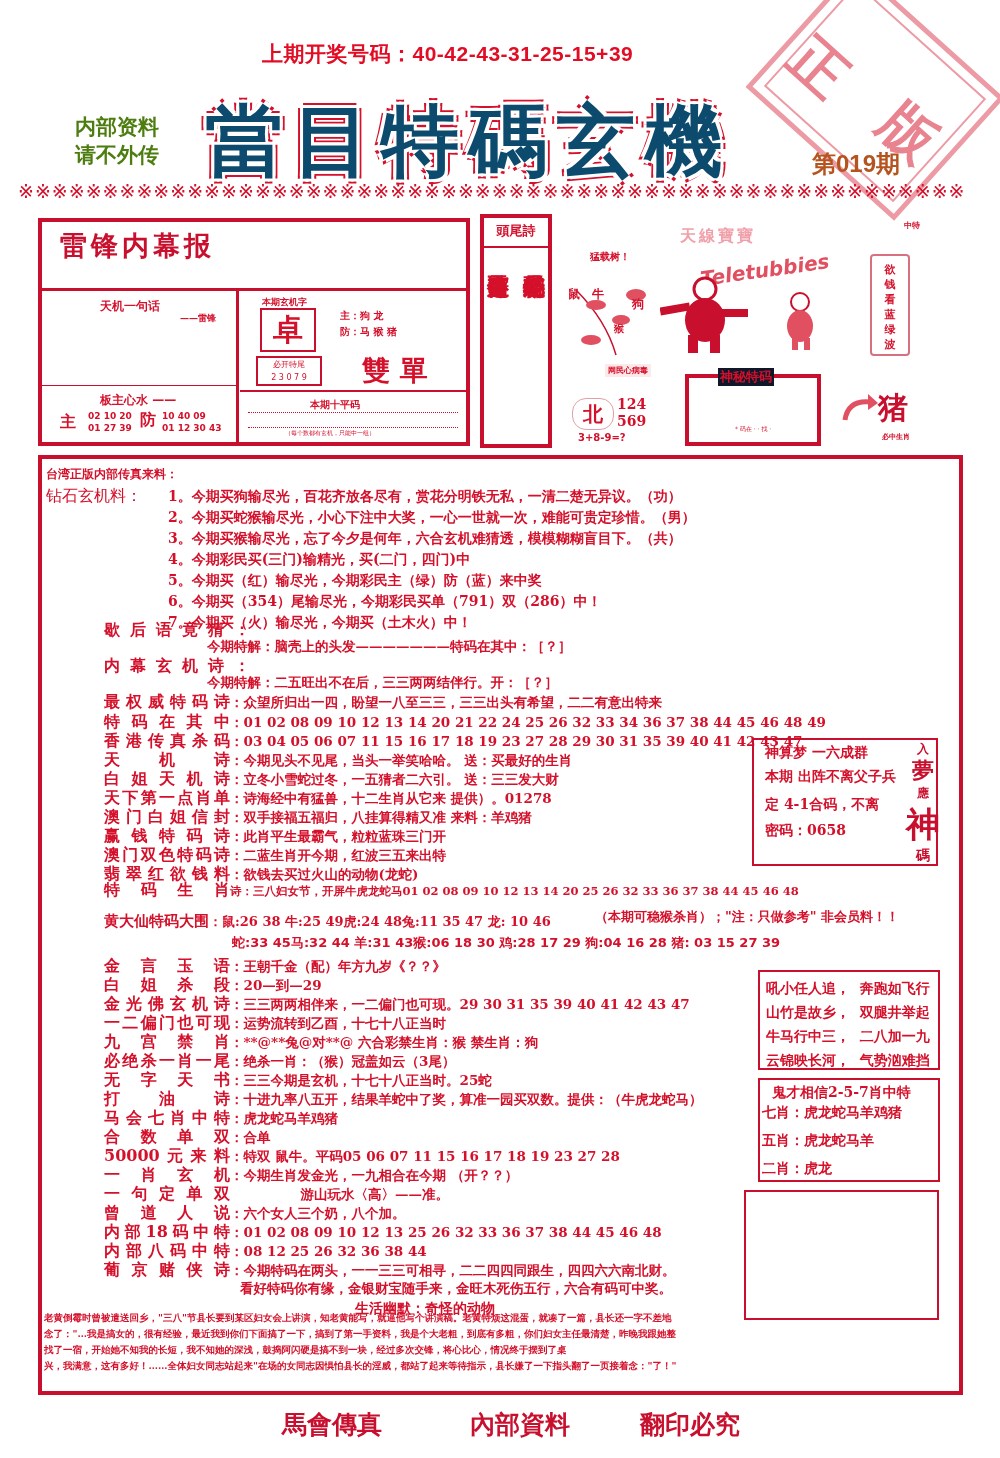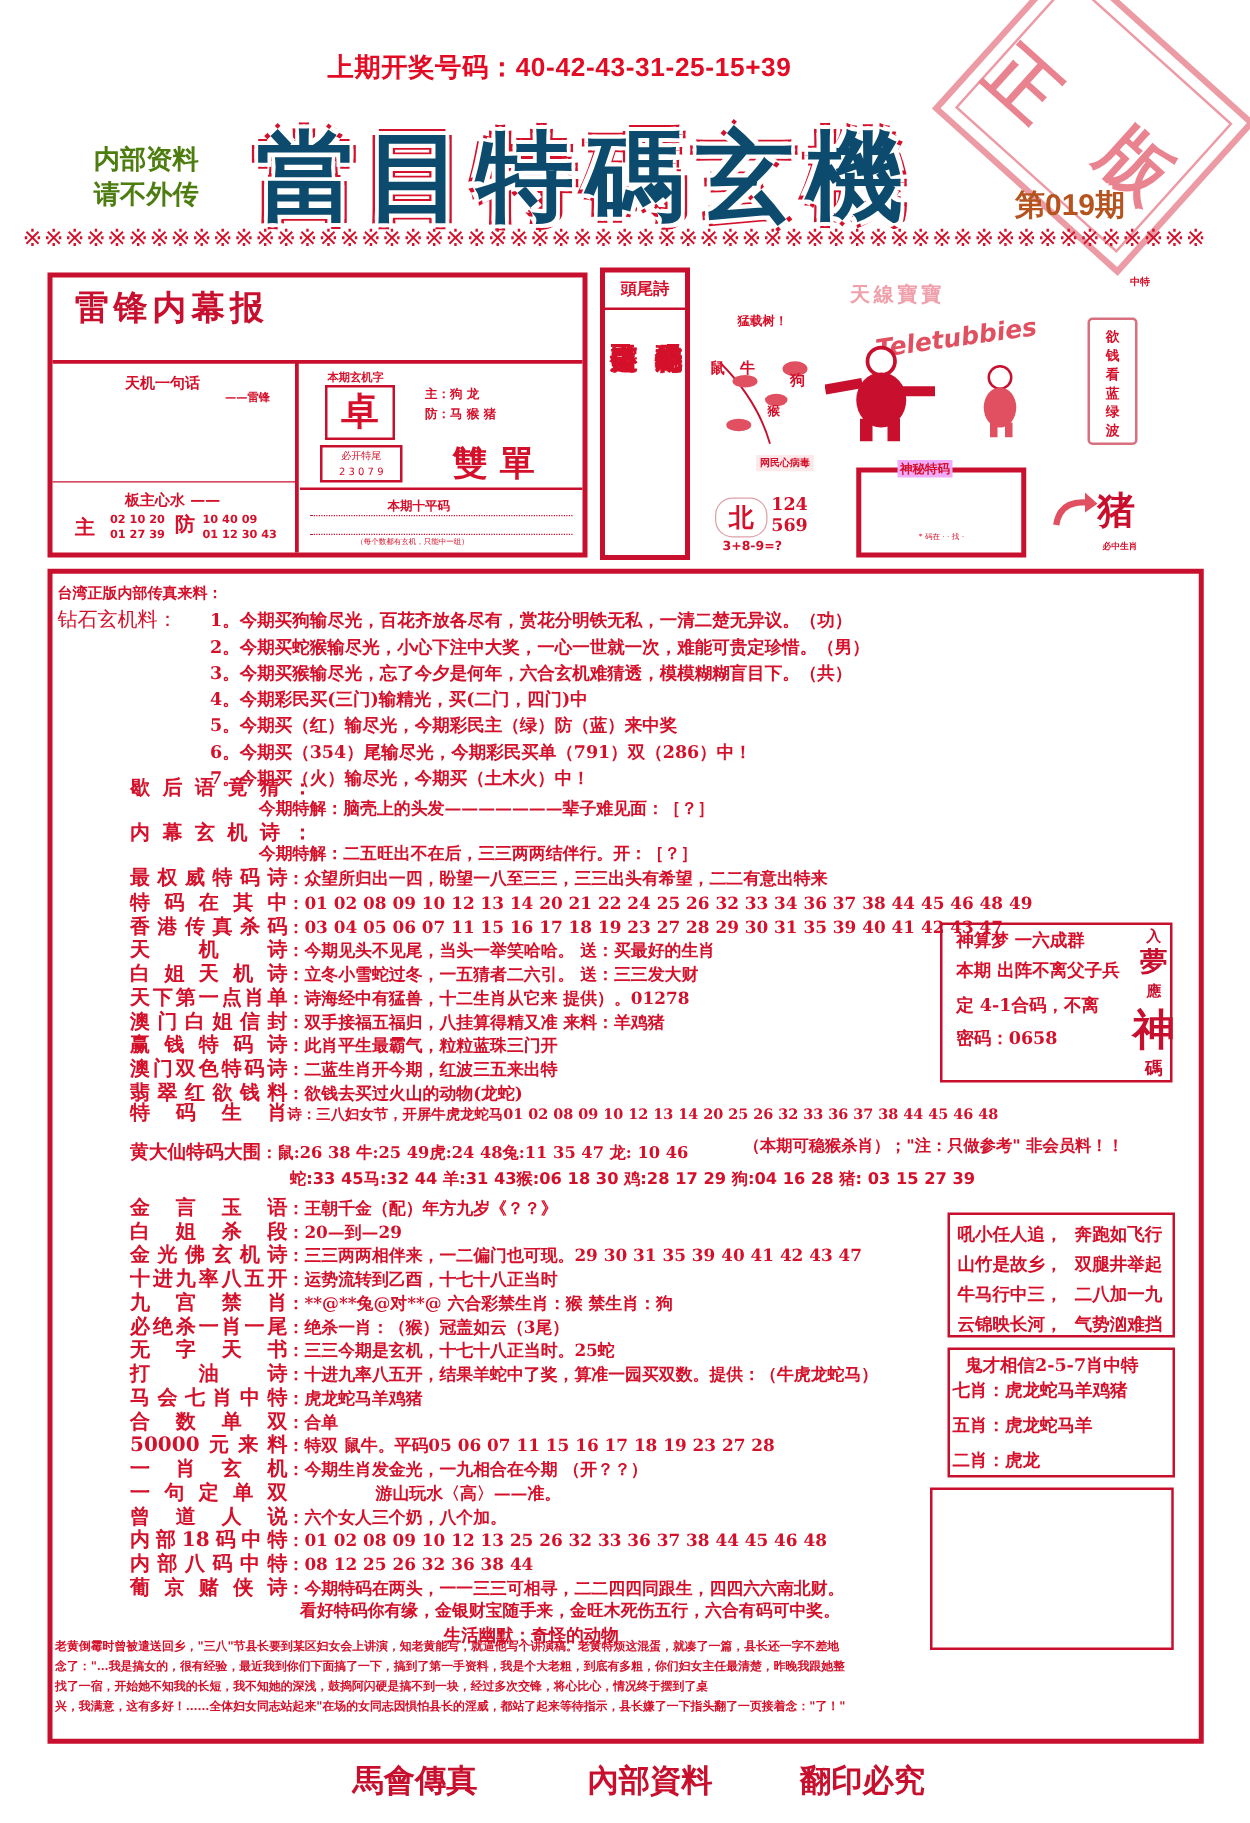--- a/index.html
+++ b/index.html
@@ -125,21 +125,21 @@
 <div class="abs" style="left:605px;top:364px;font-size:8px;font-weight:bold;padding:1px 3px;background:#fde8ea;">网民心病毒</div>
 
 <div class="abs" style="left:572px;top:398px;width:40px;height:30px;border:1px solid #e0a0a8;border-radius:14px;text-align:center;font-size:20px;font-weight:bold;line-height:30px;">北</div>
 <div class="abs" style="left:617px;top:396px;font-size:14px;font-weight:bold;line-height:17px;font-family:'DejaVu Serif',serif;">
   <div>124</div>
     <div>569</div>
 </div>
 <div class="abs" style="left:578px;top:432px;font-size:10px;font-weight:bold;">3+8-9=?</div>
 
 <div class="abs" style="left:685px;top:374px;width:136px;height:72px;border:4px solid #c8102e;border-top-width:4px;box-sizing:border-box;"></div>
-<div class="abs" style="left:718px;top:368px;font-size:10px;font-weight:bold;background:#f0abfc;padding:0 2px;">神秘特码</div>
+<div class="abs" style="left:718px;top:368px;font-size:13px;font-weight:bold;background:#0f172a;padding:0 2px;">神秘特码</div>
 <div class="abs" style="left:735px;top:425px;font-size:6px;">* 码在 ·  · 找 ·</div>
 
 <div class="abs" style="left:904px;top:220px;font-size:8px;font-weight:bold;">中特</div>
 <div class="abs" style="left:870px;top:254px;width:40px;height:102px;border:2px solid #d87080;box-sizing:border-box;border-radius:4px;">
   <div style="text-align:center;font-size:11px;font-weight:bold;line-height:15px;padding-top:6px;">
     <div>欲</div>
       <div>钱</div>
       <div>看</div>
       <div>蓝</div>
       <div>绿</div>
@@ -162,21 +162,21 @@
 
 <div class="list" style="top:488px;">1。今期买狗输尽光，百花齐放各尽有，赏花分明铁无私，一清二楚无异议。（功）</div>
 <div class="list" style="top:509px;">2。今期买蛇猴输尽光，小心下注中大奖，一心一世就一次，难能可贵定珍惜。（男）</div>
 <div class="list" style="top:530px;">3。今期买猴输尽光，忘了今夕是何年，六合玄机难猜透，模模糊糊盲目下。（共）</div>
 <div class="list" style="top:551px;">4。今期彩民买(三门)输精光，买(二门，四门)中</div>
 <div class="list" style="top:572px;">5。今期买（红）输尽光，今期彩民主（绿）防（蓝）来中奖</div>
 <div class="list" style="top:593px;">6。今期买（354）尾输尽光，今期彩民买单（791）双（286）中！</div>
 <div class="list" style="top:614px;">7。今期买（火）输尽光，今期买（土木火）中！</div>
 
 <div class="row" style="top:620px;letter-spacing:10px;">歇后语竟猜：</div>
-<div class="abs" style="left:207px;top:638px;font-size:13.5px;font-weight:bold;font-family:'DejaVu Serif',serif;">今期特解：脑壳上的头发———————辈子难见面：［？］</div>
+<div class="abs" style="left:207px;top:638px;font-size:13.5px;font-weight:bold;font-family:'DejaVu Serif',serif;">今期特解：脑壳上的头发———————特码在其中：［？］</div>
 <div class="row" style="top:656px;letter-spacing:10px;">内幕玄机诗：</div>
 <div class="abs" style="left:207px;top:674px;font-size:13.5px;font-weight:bold;font-family:'DejaVu Serif',serif;">今期特解：二五旺出不在后，三三两两结伴行。开：［？］</div>
 
 <div class="row" style="top:692px;"><span class="lbl">最权威特码诗</span><span class="val">：众望所归出一四，盼望一八至三三，三三出头有希望，二二有意出特来</span></div>
 <div class="row" style="top:712px;"><span class="lbl">特码在其中</span><span class="val">：01 02 08 09 10 12 13 14 20 21 22 24 25 26 32 33 34 36 37 38 44 45 46 48 49</span></div>
 <div class="row" style="top:731px;"><span class="lbl">香港传真杀码</span><span class="val">：03 04 05 06 07 11 15 16 17 18 19 23 27 28 29 30 31 35 39 40 41 42 43 47</span></div>
 <div class="row" style="top:750px;"><span class="lbl">天机诗</span><span class="val">：今期见头不见尾，当头一举笑哈哈。 送：买最好的生肖</span></div>
 <div class="row" style="top:769px;"><span class="lbl">白姐天机诗</span><span class="val">：立冬小雪蛇过冬，一五猜者二六引。 送：三三发大财</span></div>
 <div class="row" style="top:788px;"><span class="lbl">天下第一点肖单</span><span class="val">：诗海经中有猛兽，十二生肖从它来                    提供）。01278</span></div>
 <div class="row" style="top:807px;"><span class="lbl">澳门白姐信封</span><span class="val">：双手接福五福归，八挂算得精又准   来料：羊鸡猪</span></div>
@@ -200,21 +200,21 @@
 
 <div class="abs" style="left:104px;top:912px;font-size:15px;font-weight:bold;white-space:nowrap;font-family:'DejaVu Serif',serif;">
   <span>黄大仙特码大围</span><span style="font-size:13px;">：鼠:26 38  牛:25 49虎:24 48兔:11 35 47 龙: 10 46</span>
 </div>
 <div class="abs" style="left:595px;top:908px;font-size:13px;font-weight:bold;white-space:nowrap;font-family:'DejaVu Serif',serif;">（本期可稳猴杀肖）；"注：只做参考" 非会员料！！</div>
 <div class="abs" style="left:232px;top:934px;font-size:13px;font-weight:bold;white-space:nowrap;">蛇:33 45马:32 44 羊:31 43猴:06 18 30 鸡:28 17 29 狗:04 16 28  猪: 03 15 27 39</div>
 
 <div class="row" style="top:956px;"><span class="lbl">金言玉语</span><span class="val">：王朝千金（配）年方九岁《？？》</span></div>
 <div class="row" style="top:975px;"><span class="lbl">白姐杀段</span><span class="val">：20—到—29</span></div>
 <div class="row" style="top:994px;"><span class="lbl">金光佛玄机诗</span><span class="val">：三三两两相伴来，一二偏门也可现。29 30 31 35 39 40 41 42 43 47</span></div>
-<div class="row" style="top:1013px;"><span class="lbl">十进九率八五开</span><span class="val">：运势流转到乙酉，十七十八正当时</span></div>
+<div class="row" style="top:1013px;"><span class="lbl">一二偏门也可现</span><span class="val">：运势流转到乙酉，十七十八正当时</span></div>
 <div class="row" style="top:1032px;"><span class="lbl">九宫禁肖</span><span class="val">：**@**兔@对**@   六合彩禁生肖：猴 禁生肖：狗</span></div>
 <div class="row" style="top:1051px;"><span class="lbl">必绝杀一肖一尾</span><span class="val">：绝杀一肖：（猴）冠盖如云（3尾）</span></div>
 <div class="row" style="top:1070px;"><span class="lbl">无字天书</span><span class="val">：三三今期是玄机，十七十八正当时。25蛇</span></div>
 <div class="row" style="top:1089px;"><span class="lbl">打油诗</span><span class="val">：十进九率八五开，结果羊蛇中了奖，算准一园买双数。提供：（牛虎龙蛇马）</span></div>
 <div class="row" style="top:1108px;"><span class="lbl">马会七肖中特</span><span class="val">：虎龙蛇马羊鸡猪</span></div>
 <div class="row" style="top:1127px;"><span class="lbl">合数单双</span><span class="val">：合单</span></div>
 <div class="row" style="top:1146px;"><span class="lbl">50000元来料</span><span class="val">：特双 鼠牛。平码05 06 07 11 15 16 17 18 19 23 27 28</span></div>
 <div class="row" style="top:1165px;"><span class="lbl">一肖玄机</span><span class="val">：今期生肖发金光，一九相合在今期    （开？？）</span></div>
 <div class="row" style="top:1184px;"><span class="lbl">一句定单双</span><span class="val" style="white-space:pre;">               游山玩水〈高〉——准。</span></div>
 <div class="row" style="top:1203px;"><span class="lbl">曾道人说</span><span class="val">：六个女人三个奶，八个加。</span></div>

